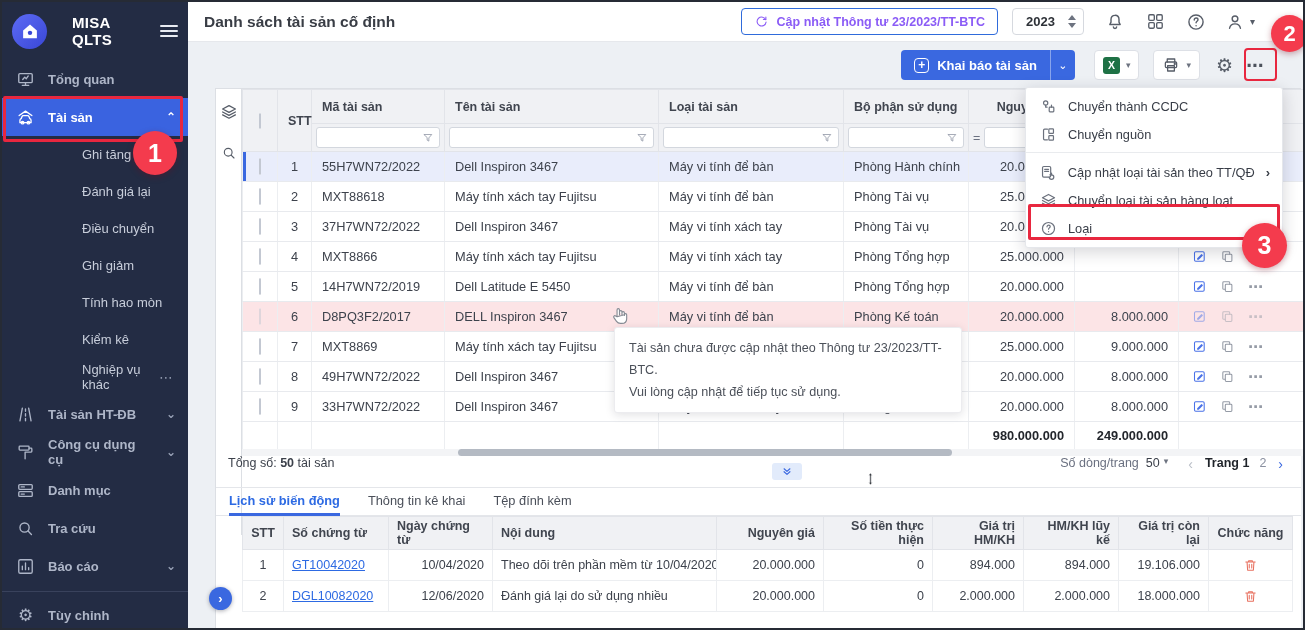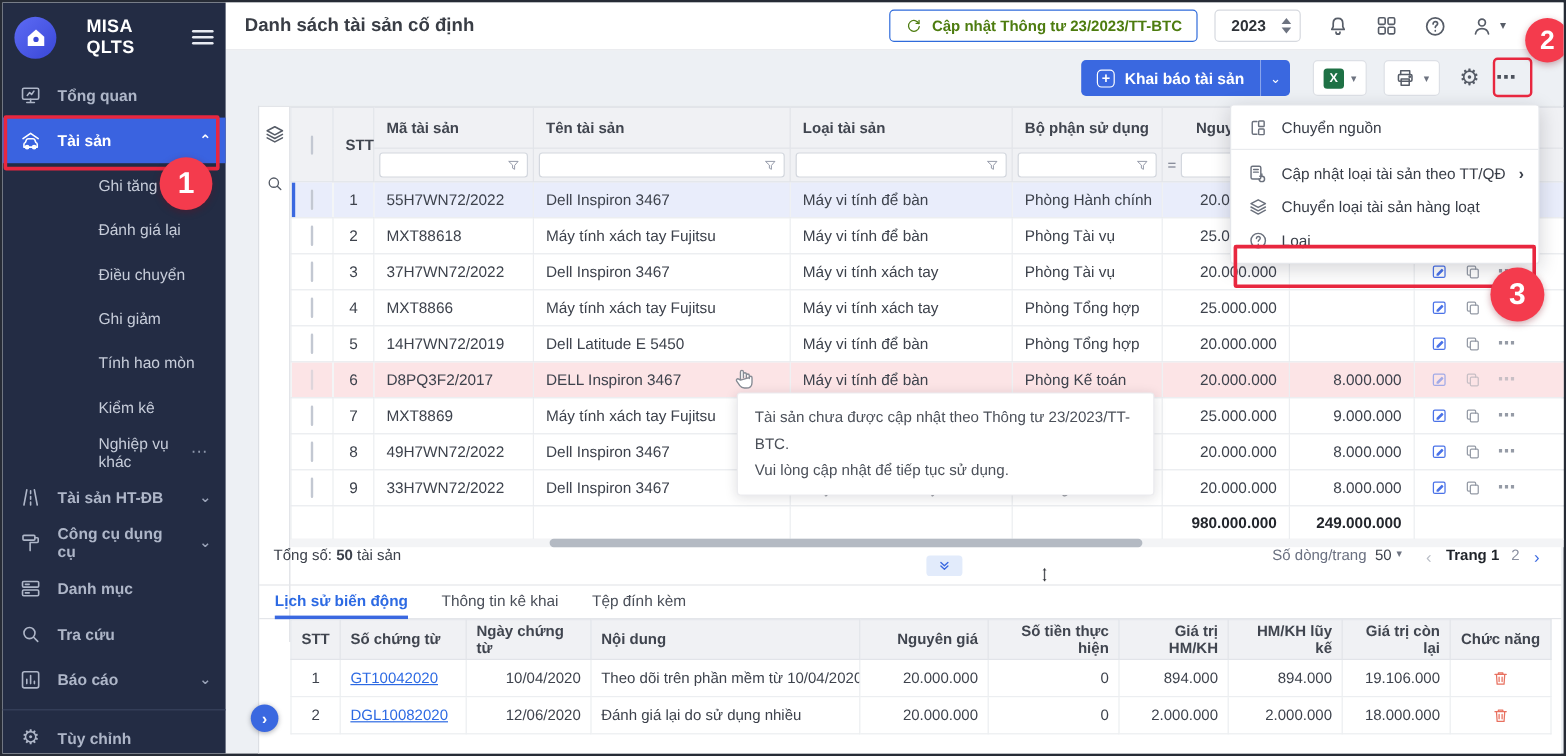--- a/index.html
+++ b/index.html
@@ -23,21 +23,21 @@
   .nav-item.active{background:#3a63e0;color:#fff}
   .nav-item.active .chev{color:#fff}
   .nav-sub{height:37px;display:flex;align-items:center;padding:0 14px 0 80px;font-size:13px;color:#c7cdda;cursor:pointer}
   .nav-sub .lbl{flex:1}
   .nav-sub .dots{color:#8d96ab;font-size:14px;letter-spacing:1px}
   .nav-div{border-top:1px solid #39425c;margin:6px 0 4px 0}
 
   
   .pagehead{position:absolute;left:186px;top:0;right:0;height:40px;background:#fff;display:flex;align-items:center;border-bottom:1px solid #e6e8ec;z-index:4}
   .page-title{font-size:15.5px;font-weight:700;color:#393d45;margin-left:16px;flex:1}
-  .upd-btn{height:27px;display:flex;align-items:center;gap:8px;padding:0 12px;border:1.4px solid #2f6bdb;border-radius:4px;color:#4d7c0f;font-size:12.5px;font-weight:700;background:#fff;cursor:pointer}
+  .upd-btn{height:27px;display:flex;align-items:center;gap:8px;padding:0 12px;border:1.4px solid #2f6bdb;border-radius:4px;color:#8b5cf6;font-size:12.5px;font-weight:700;background:#fff;cursor:pointer}
   .yearbox{width:72px;height:27px;border:1px solid #d6d9df;border-radius:4px;background:#fff;display:flex;align-items:center;margin-left:14px}
   .yearbox .yv{flex:1;text-align:center;font-size:13px;font-weight:700;color:#2e3238}
   .spin{display:flex;flex-direction:column;gap:3px;padding-right:7px;cursor:pointer}
   .spin i{width:0;height:0;border-left:4px solid transparent;border-right:4px solid transparent;display:block}
   .spin .up{border-bottom:5px solid #6d7380}
   .spin .dn{border-top:5px solid #6d7380}
   .hd-ic{color:#575d68;margin-left:21px;cursor:pointer;display:flex;align-items:center}
   .hd-ic.person{margin-left:19px;gap:5px}
   .caret{font-size:10px;color:#575d68}
   .hd-pad{width:48px}
@@ -781,20 +781,28 @@
   </div>
 
   <div class="expand-fab">
       <span>›</span>
     </div>
 
   <div class="menu">
     <div class="mi">
       <span class="micon">
           <svg class="ic" width="17" height="17">
+            <use href="#i-ccdc"></use>
+          </svg>
+        </span>
+      <span class="lbl">Chuyển thành CCDC</span>
+    </div>
+    <div class="mi">
+      <span class="micon">
+          <svg class="ic" width="17" height="17">
             <use href="#i-source"></use>
           </svg>
         </span>
       <span class="lbl">Chuyển nguồn</span>
     </div>
     <div class="msep"></div>
     <div class="mi">
       <span class="micon">
           <svg class="ic" width="17" height="17">
             <use href="#i-docref"></use>

